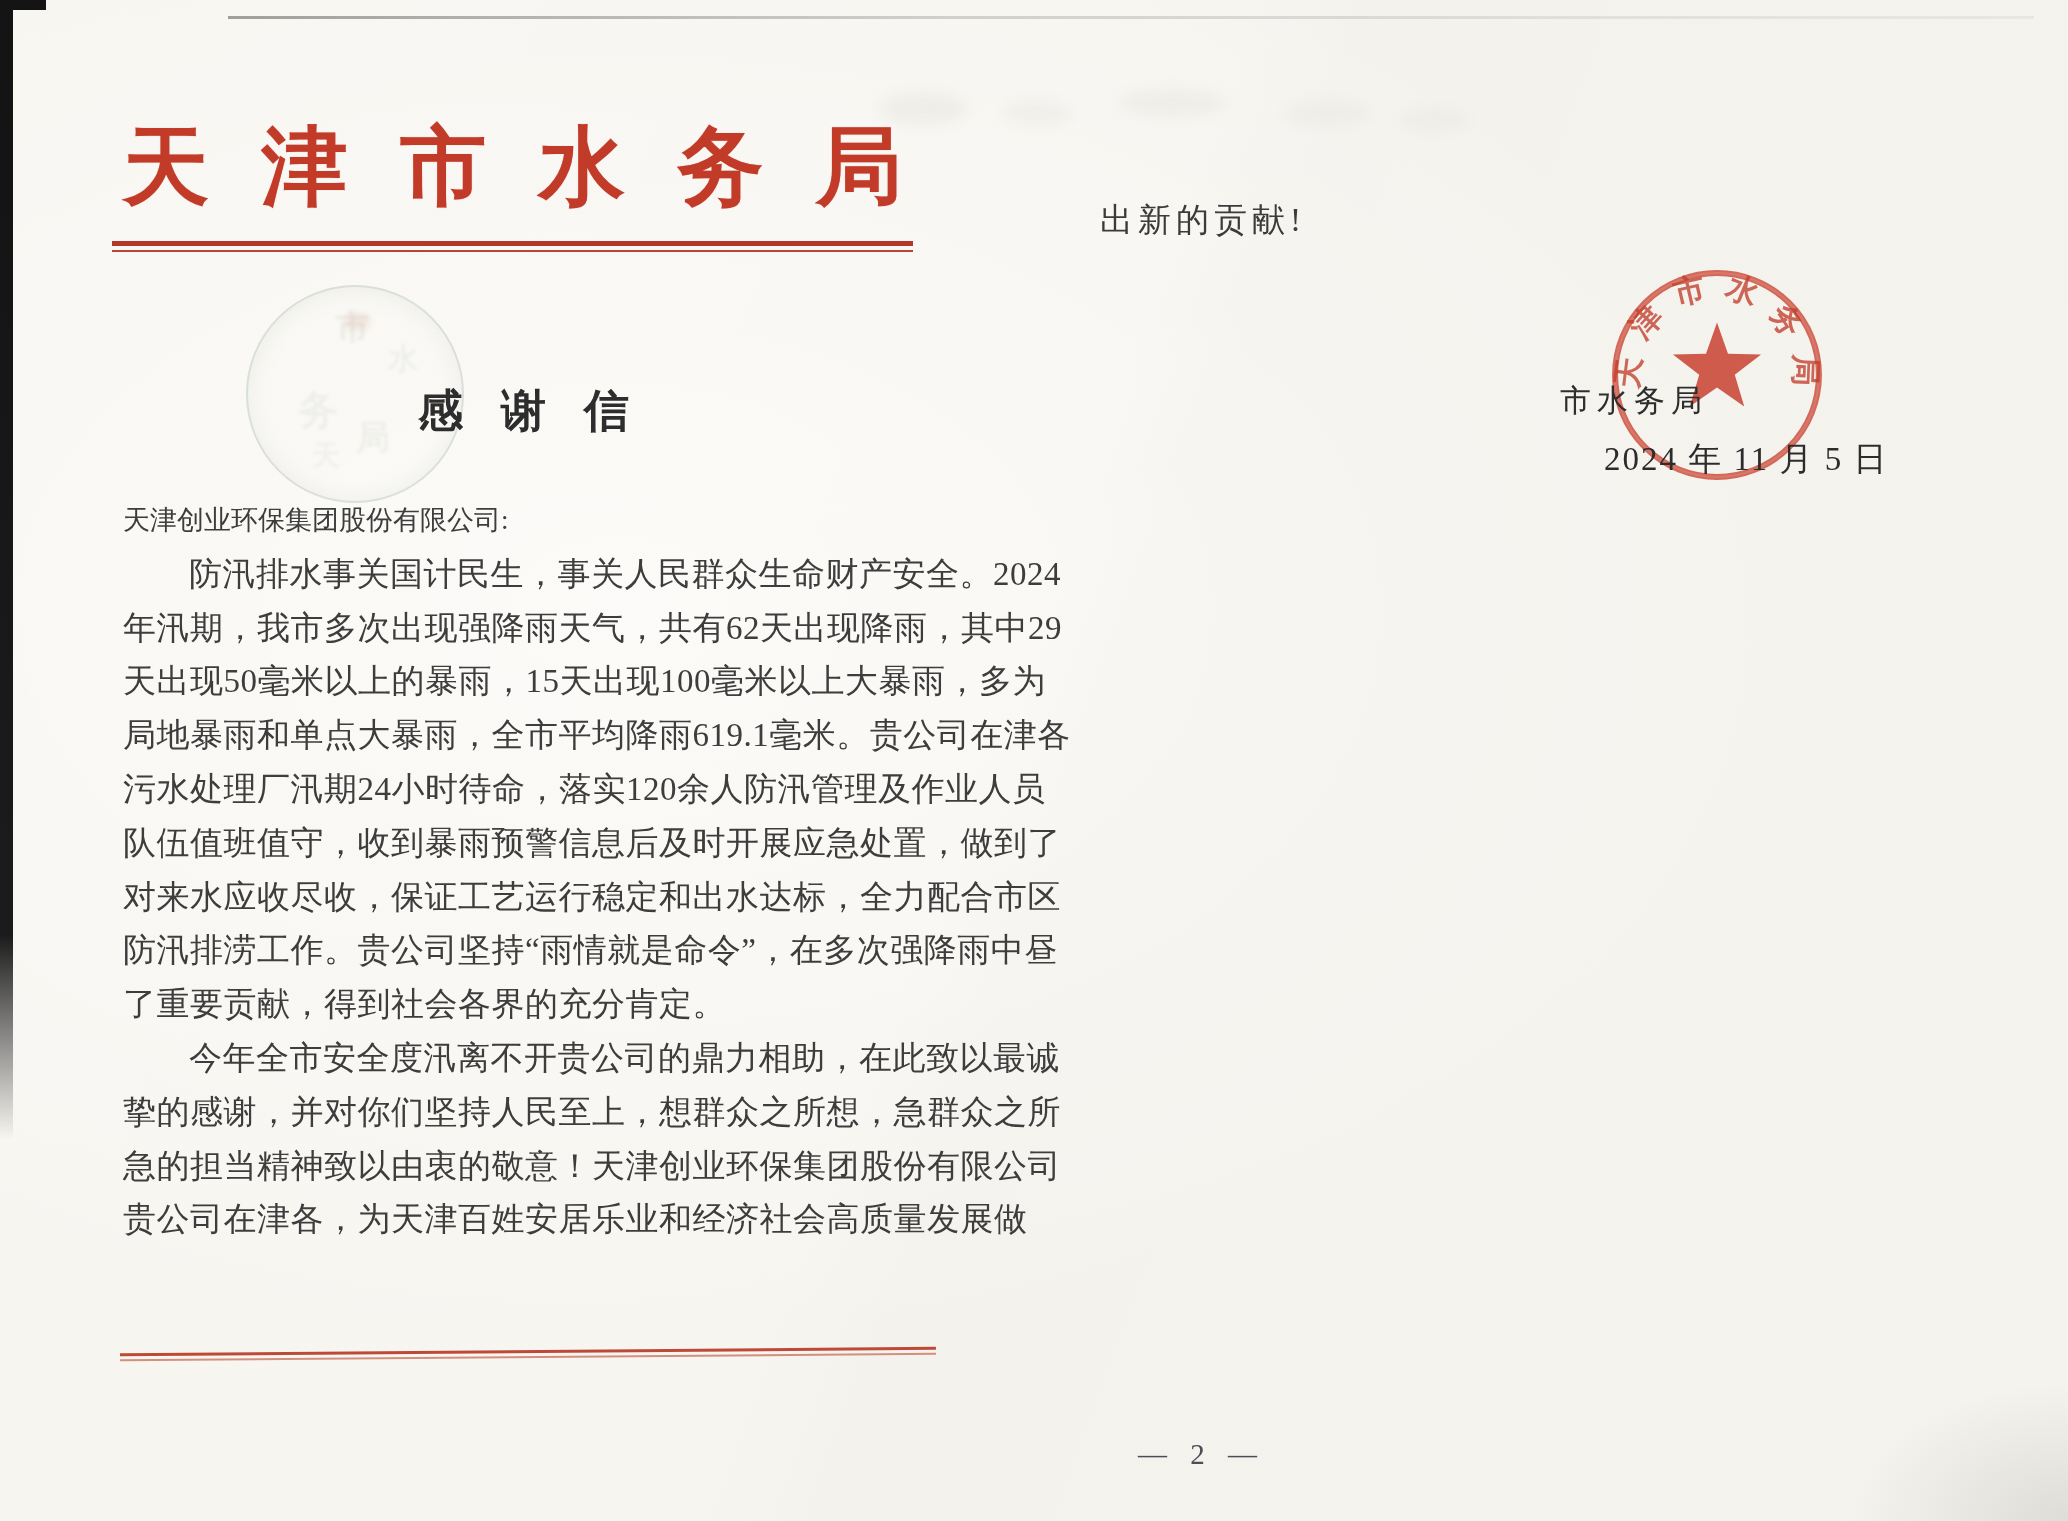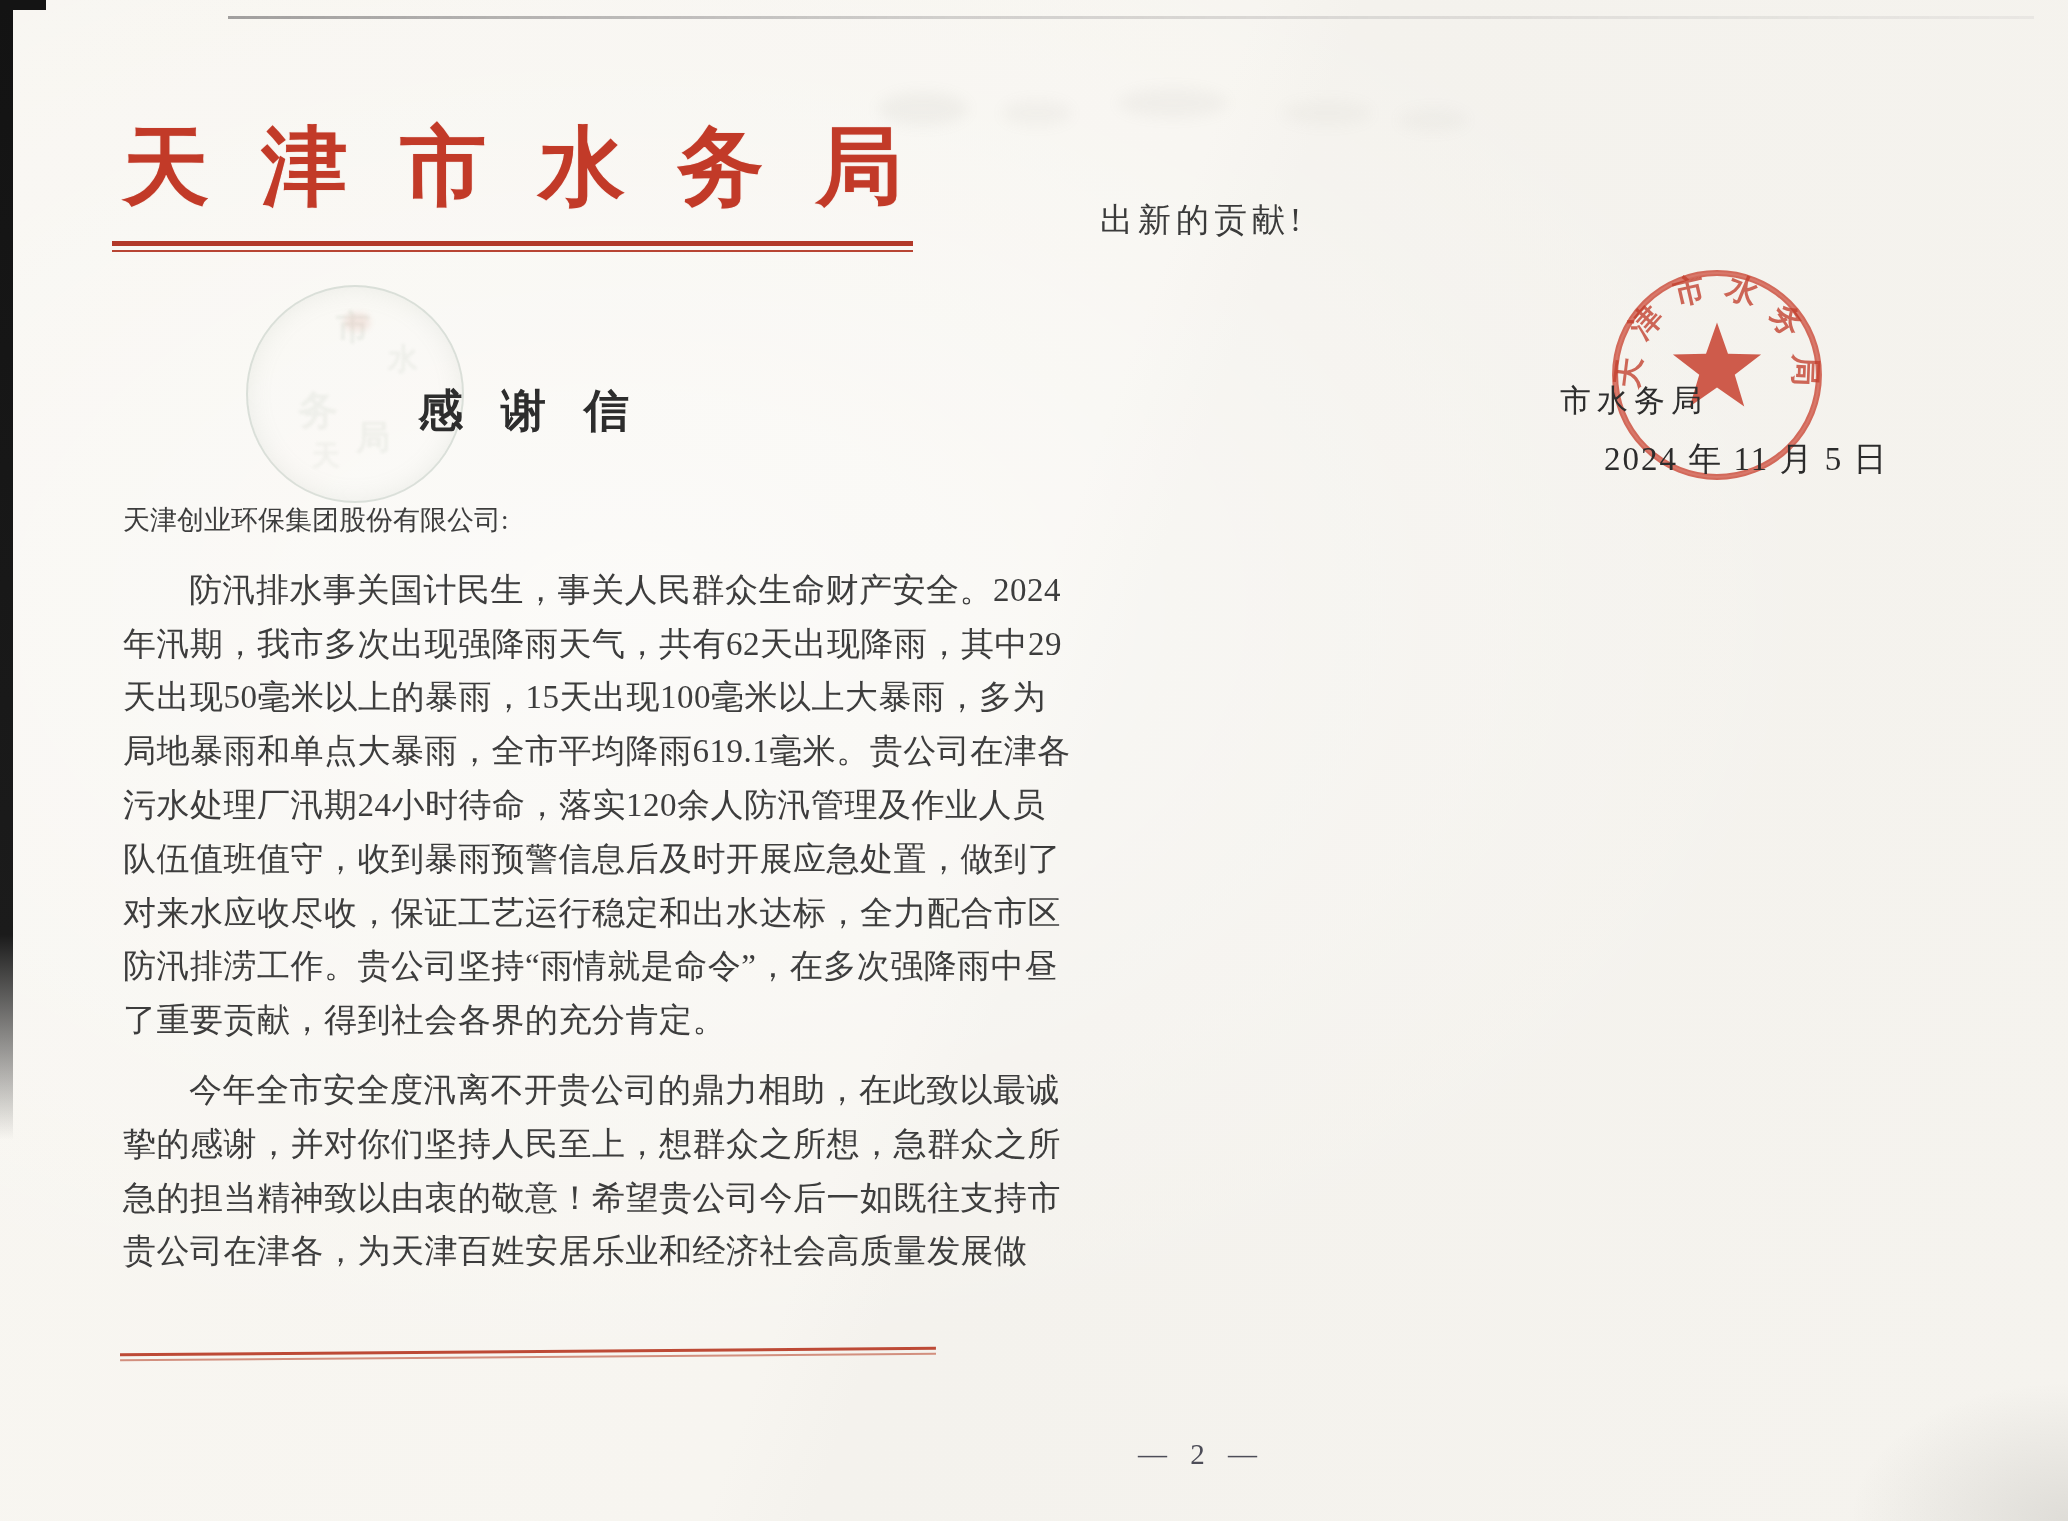--- a/index.html
+++ b/index.html
@@ -41,21 +41,21 @@
   .g3{left:50px;top:96px;font-size:40px;opacity:.10;}
   .g4{left:108px;top:128px;font-size:34px;opacity:.11;}
   .g5{left:64px;top:150px;font-size:28px;opacity:.09;}
   .gpink{position:absolute;left:96px;top:26px;width:26px;height:18px;background:#d08070;opacity:.14;filter:blur(3px);border-radius:40%;}
   .doc-title{position:absolute;left:418px;top:381px;font-size:45px;font-weight:bold;color:#2d2d2d;
     letter-spacing:38px;white-space:nowrap;}
   .body-block{position:absolute;left:123px;top:494px;width:780px;}
   .line{height:53.8px;line-height:53.8px;font-size:33px;color:#3d3d3d;
     text-align:justify;text-align-last:justify;white-space:nowrap;letter-spacing:.5px;}
   .line.open{text-align-last:left;}
-  .line.indent{text-indent:66px;margin-top:16px;}
+  .line.indent{text-indent:66px;}
   .line.salutation{font-size:27px;letter-spacing:0;}
   .foot-rule{position:absolute;left:120px;top:1350px;width:816px;height:3px;
     border-top:3px solid #bd4a36;border-bottom:2px solid #d28f7e;transform:rotate(-0.45deg);}
 
   
   .carryover{position:absolute;left:1100px;top:198px;font-size:33px;color:#3b3b3b;letter-spacing:5px;}
   .seal{position:absolute;left:1606px;top:264px;width:222px;height:222px;filter:blur(.4px);}
   .signature{position:absolute;left:1560px;top:380px;font-size:31px;color:#2e2e2e;letter-spacing:6px;}
   .seal-date{position:absolute;left:1604px;top:437px;font-size:33px;color:#2c2c2c;letter-spacing:2px;}
   .page-number{position:absolute;left:1138px;top:1438px;font-size:29px;color:#4d4d58;letter-spacing:8px;}
@@ -102,21 +102,21 @@
     <div class="line">年汛期，我市多次出现强降雨天气，共有62天出现降雨，其中29</div>
     <div class="line">天出现50毫米以上的暴雨，15天出现100毫米以上大暴雨，多为</div>
     <div class="line">局地暴雨和单点大暴雨，全市平均降雨619.1毫米。贵公司在津各</div>
     <div class="line">污水处理厂汛期24小时待命，落实120余人防汛管理及作业人员</div>
     <div class="line">队伍值班值守，收到暴雨预警信息后及时开展应急处置，做到了</div>
     <div class="line">对来水应收尽收，保证工艺运行稳定和出水达标，全力配合市区</div>
     <div class="line">防汛排涝工作。贵公司坚持“雨情就是命令”，在多次强降雨中昼</div>
     <div class="line open">了重要贡献，得到社会各界的充分肯定。</div>
     <div class="line indent">今年全市安全度汛离不开贵公司的鼎力相助，在此致以最诚</div>
     <div class="line">挚的感谢，并对你们坚持人民至上，想群众之所想，急群众之所</div>
-    <div class="line">急的担当精神致以由衷的敬意！希望贵公司今后一如既往支持市</div>
+    <div class="line">急的担当精神致以由衷的敬意！天津创业环保集团股份有限公司</div>
     <div class="line">贵公司在津各，为天津百姓安居乐业和经济社会高质量发展做</div>
   </div>
 
   <div class="foot-rule"></div>
 
   <div class="carryover">出新的贡献!</div>
 
   <svg class="seal" viewBox="0 0 220 220">
     <circle cx="110" cy="110" r="101" fill="none" stroke="#cb4a39" stroke-width="6" stroke-opacity="0.82"></circle>
     <circle cx="110" cy="110" r="101" fill="none" stroke="#e2948a" stroke-width="2" stroke-opacity="0.35"></circle>

